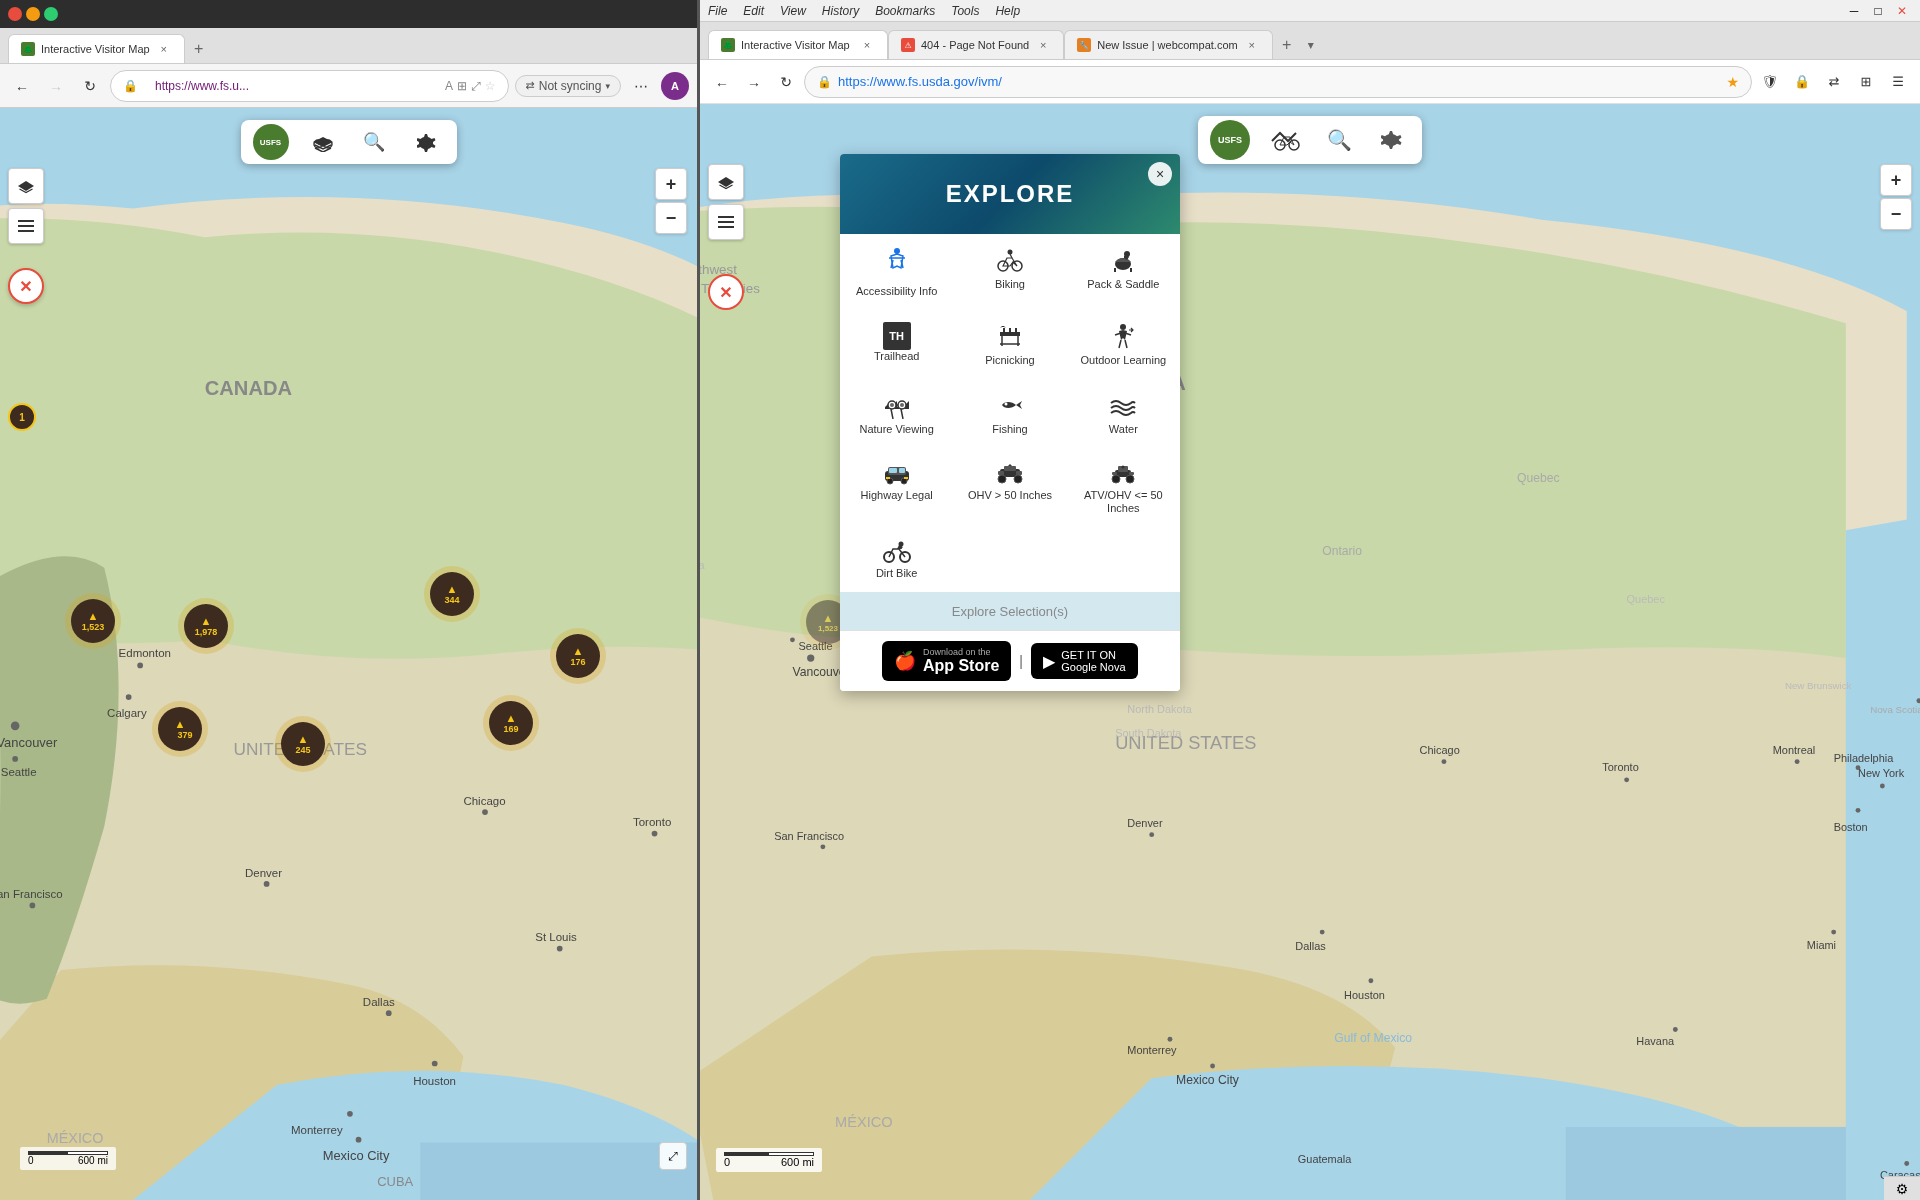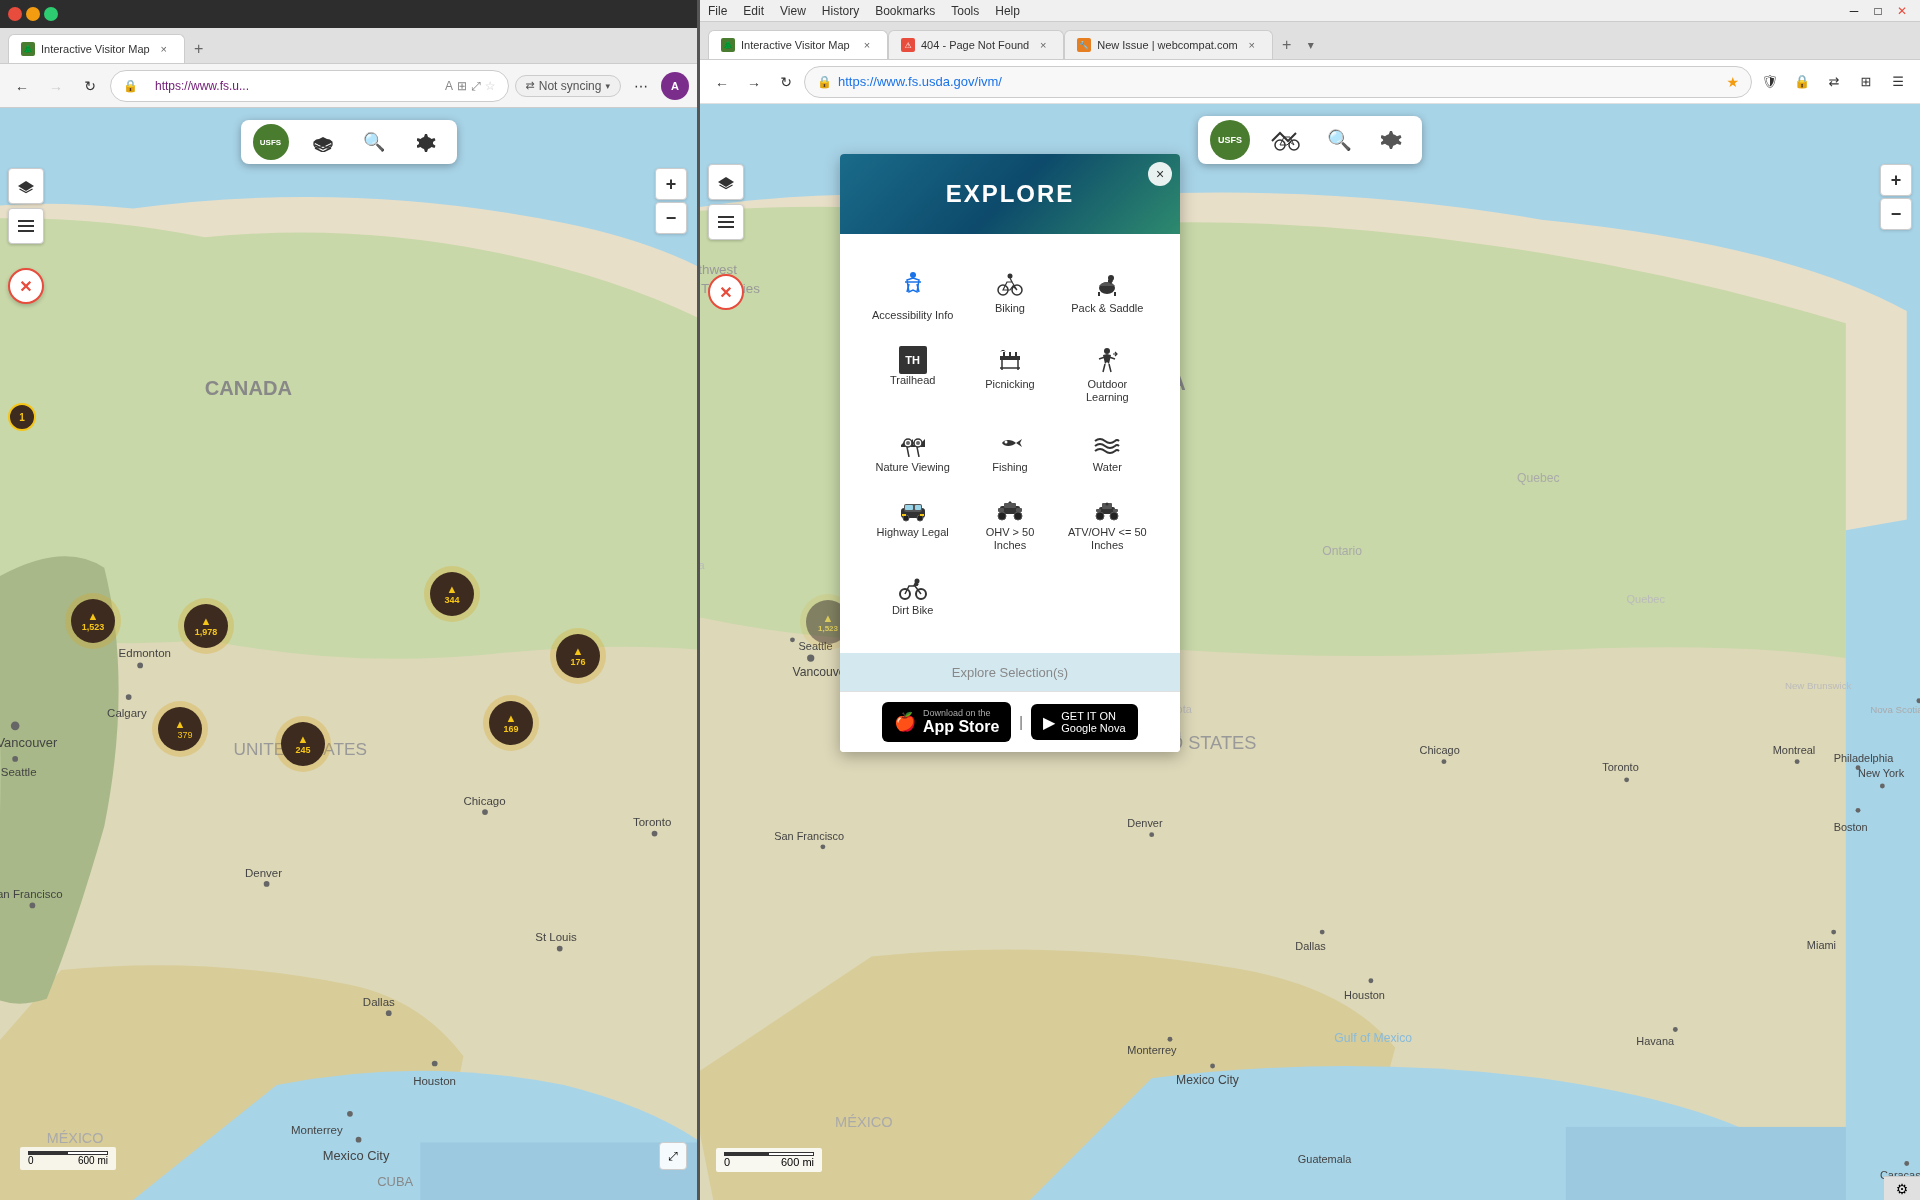--- a/index.html
+++ b/index.html
@@ -5,21 +5,21 @@
     * { margin: 0; padding: 0; box-sizing: border-box; }
     body { width: 1920px; height: 1200px; overflow: hidden; font-family: 'Segoe UI', Arial, sans-serif; display: flex; flex-direction: column; background: #1a1a2e; }
     .title-bar { background: #2d2d2d; height: 32px; display: flex; align-items: center; padding: 0 8px; gap: 6px; }
     .title-bar-controls { display: flex; gap: 4px; }
     .title-bar-btn { width: 14px; height: 14px; border-radius: 50%; border: none; cursor: pointer; }
     .title-bar-btn.close { background: #e74c3c; }
     .title-bar-btn.min { background: #f39c12; }
     .title-bar-btn.max { background: #2ecc71; }
 
     .menu-bar { background: #f0f0f0; height: 22px; display: flex; align-items: center; padding: 0 8px; gap: 16px; font-size: 12px; color: #333; border-bottom: 1px solid #ccc; }
-    .menu-bar span { cursor: pointer; }
+    .menu-bar span { cursor: pointer; font-style: italic; }
 
     .tab-bar { background: #e8e8e8; height: 36px; display: flex; align-items: flex-end; padding: 0 8px; gap: 0; }
     .tab { display: flex; align-items: center; gap: 6px; padding: 6px 12px; background: #f5f5f5; border: 1px solid #ccc; border-bottom: none; border-radius: 6px 6px 0 0; cursor: pointer; font-size: 12px; color: #333; min-width: 160px; max-width: 220px; }
     .tab.active { background: white; z-index: 1; }
     .tab-favicon { width: 14px; height: 14px; background: #4a7c2f; border-radius: 2px; display: flex; align-items: center; justify-content: center; font-size: 8px; color: white; }
     .tab-label { flex: 1; overflow: hidden; text-overflow: ellipsis; white-space: nowrap; font-size: 11px; }
     .tab-close { width: 16px; height: 16px; border-radius: 50%; background: none; border: none; cursor: pointer; font-size: 11px; color: #666; display: flex; align-items: center; justify-content: center; }
     .new-tab-btn { width: 28px; height: 28px; background: none; border: none; cursor: pointer; font-size: 16px; color: #666; display: flex; align-items: center; justify-content: center; border-radius: 50%; }
     .tab-overflow { width: 20px; height: 28px; display: flex; align-items: center; justify-content: center; font-size: 12px; color: #666; cursor: pointer; }
 
@@ -61,21 +61,21 @@
     .scale-bar { position: absolute; bottom: 30px; left: 20px; background: rgba(255,255,255,0.8); padding: 4px 8px; border-radius: 2px; font-size: 11px; }
     .right-map-area { flex: 1; position: relative; overflow: hidden; }
     
     
     .explore-panel { position: absolute; top: 50px; left: 140px; width: 340px; background: white; border-radius: 4px; box-shadow: 0 4px 16px rgba(0,0,0,0.3); z-index: 100; overflow: hidden; }
     .explore-header { position: relative; height: 80px; overflow: hidden; }
     .explore-header-bg { width: 100%; height: 80px; background: linear-gradient(135deg, #1a6b8a 0%, #0d4a6b 50%, #2d8a6e 100%); display: flex; align-items: center; justify-content: center; }
     .explore-title { color: white; font-size: 24px; font-weight: bold; letter-spacing: 2px; }
     .explore-close { position: absolute; top: 8px; right: 8px; width: 24px; height: 24px; background: rgba(255,255,255,0.9); border: none; border-radius: 50%; cursor: pointer; font-size: 14px; display: flex; align-items: center; justify-content: center; color: #333; }
     
-    .explore-grid { display: grid; grid-template-columns: repeat(3, 1fr); gap: 0; padding: 24px; }
+    .explore-grid { display: grid; grid-template-columns: repeat(3, 1fr); gap: 0; padding: 0; }
     .explore-item { display: flex; flex-direction: column; align-items: center; padding: 12px 8px; cursor: pointer; border-radius: 4px; }
     .explore-item.active { background: #e8f4e8; }
     .explore-item-label { font-size: 11px; text-align: center; color: #333; font-weight: 500; line-height: 1.2; }
     .explore-item.active .explore-item-label { color: #2d8a2d; font-weight: 600; }
     
     .explore-footer { background: #d4e8f0; padding: 10px; text-align: center; }
     .explore-selection-btn { color: #888; font-size: 13px; cursor: pointer; }
     
     .app-download-bar { background: white; padding: 10px; display: flex; align-items: center; justify-content: center; gap: 8px; border-top: 1px solid #e0e0e0; }
     .app-store-btn { background: black; color: white; padding: 6px 12px; border-radius: 6px; display: flex; align-items: center; gap: 6px; cursor: pointer; font-size: 11px; }
@@ -306,21 +306,21 @@
                 <div class="cluster-inner">
               <span style="font-size:11px;">▲</span>
               <span style="font-size:9px; font-weight:bold; color:#f5c518;">176</span>
             </div>
               </div>
           </div>
           <div style="position:absolute; left:152px; top:593px;" class="cluster-marker">
             <div class="cluster-outer">
                 <div class="cluster-inner">
               <span style="font-size:11px;">▲</span>
-              <span style="font-size:9px; font-weight:normal; color:#f5c518;margin-left:10px;">379</span>
+              <span style="font-size:9px; font-weight:bold; color:#f5c518;margin-left:10px;">379</span>
             </div>
               </div>
           </div>
           <div style="position:absolute; left:275px; top:608px;" class="cluster-marker">
             <div class="cluster-outer">
                 <div class="cluster-inner">
               <span style="font-size:11px;">▲</span>
               <span style="font-size:9px; font-weight:bold; color:#f5c518;">245</span>
             </div>
               </div>

